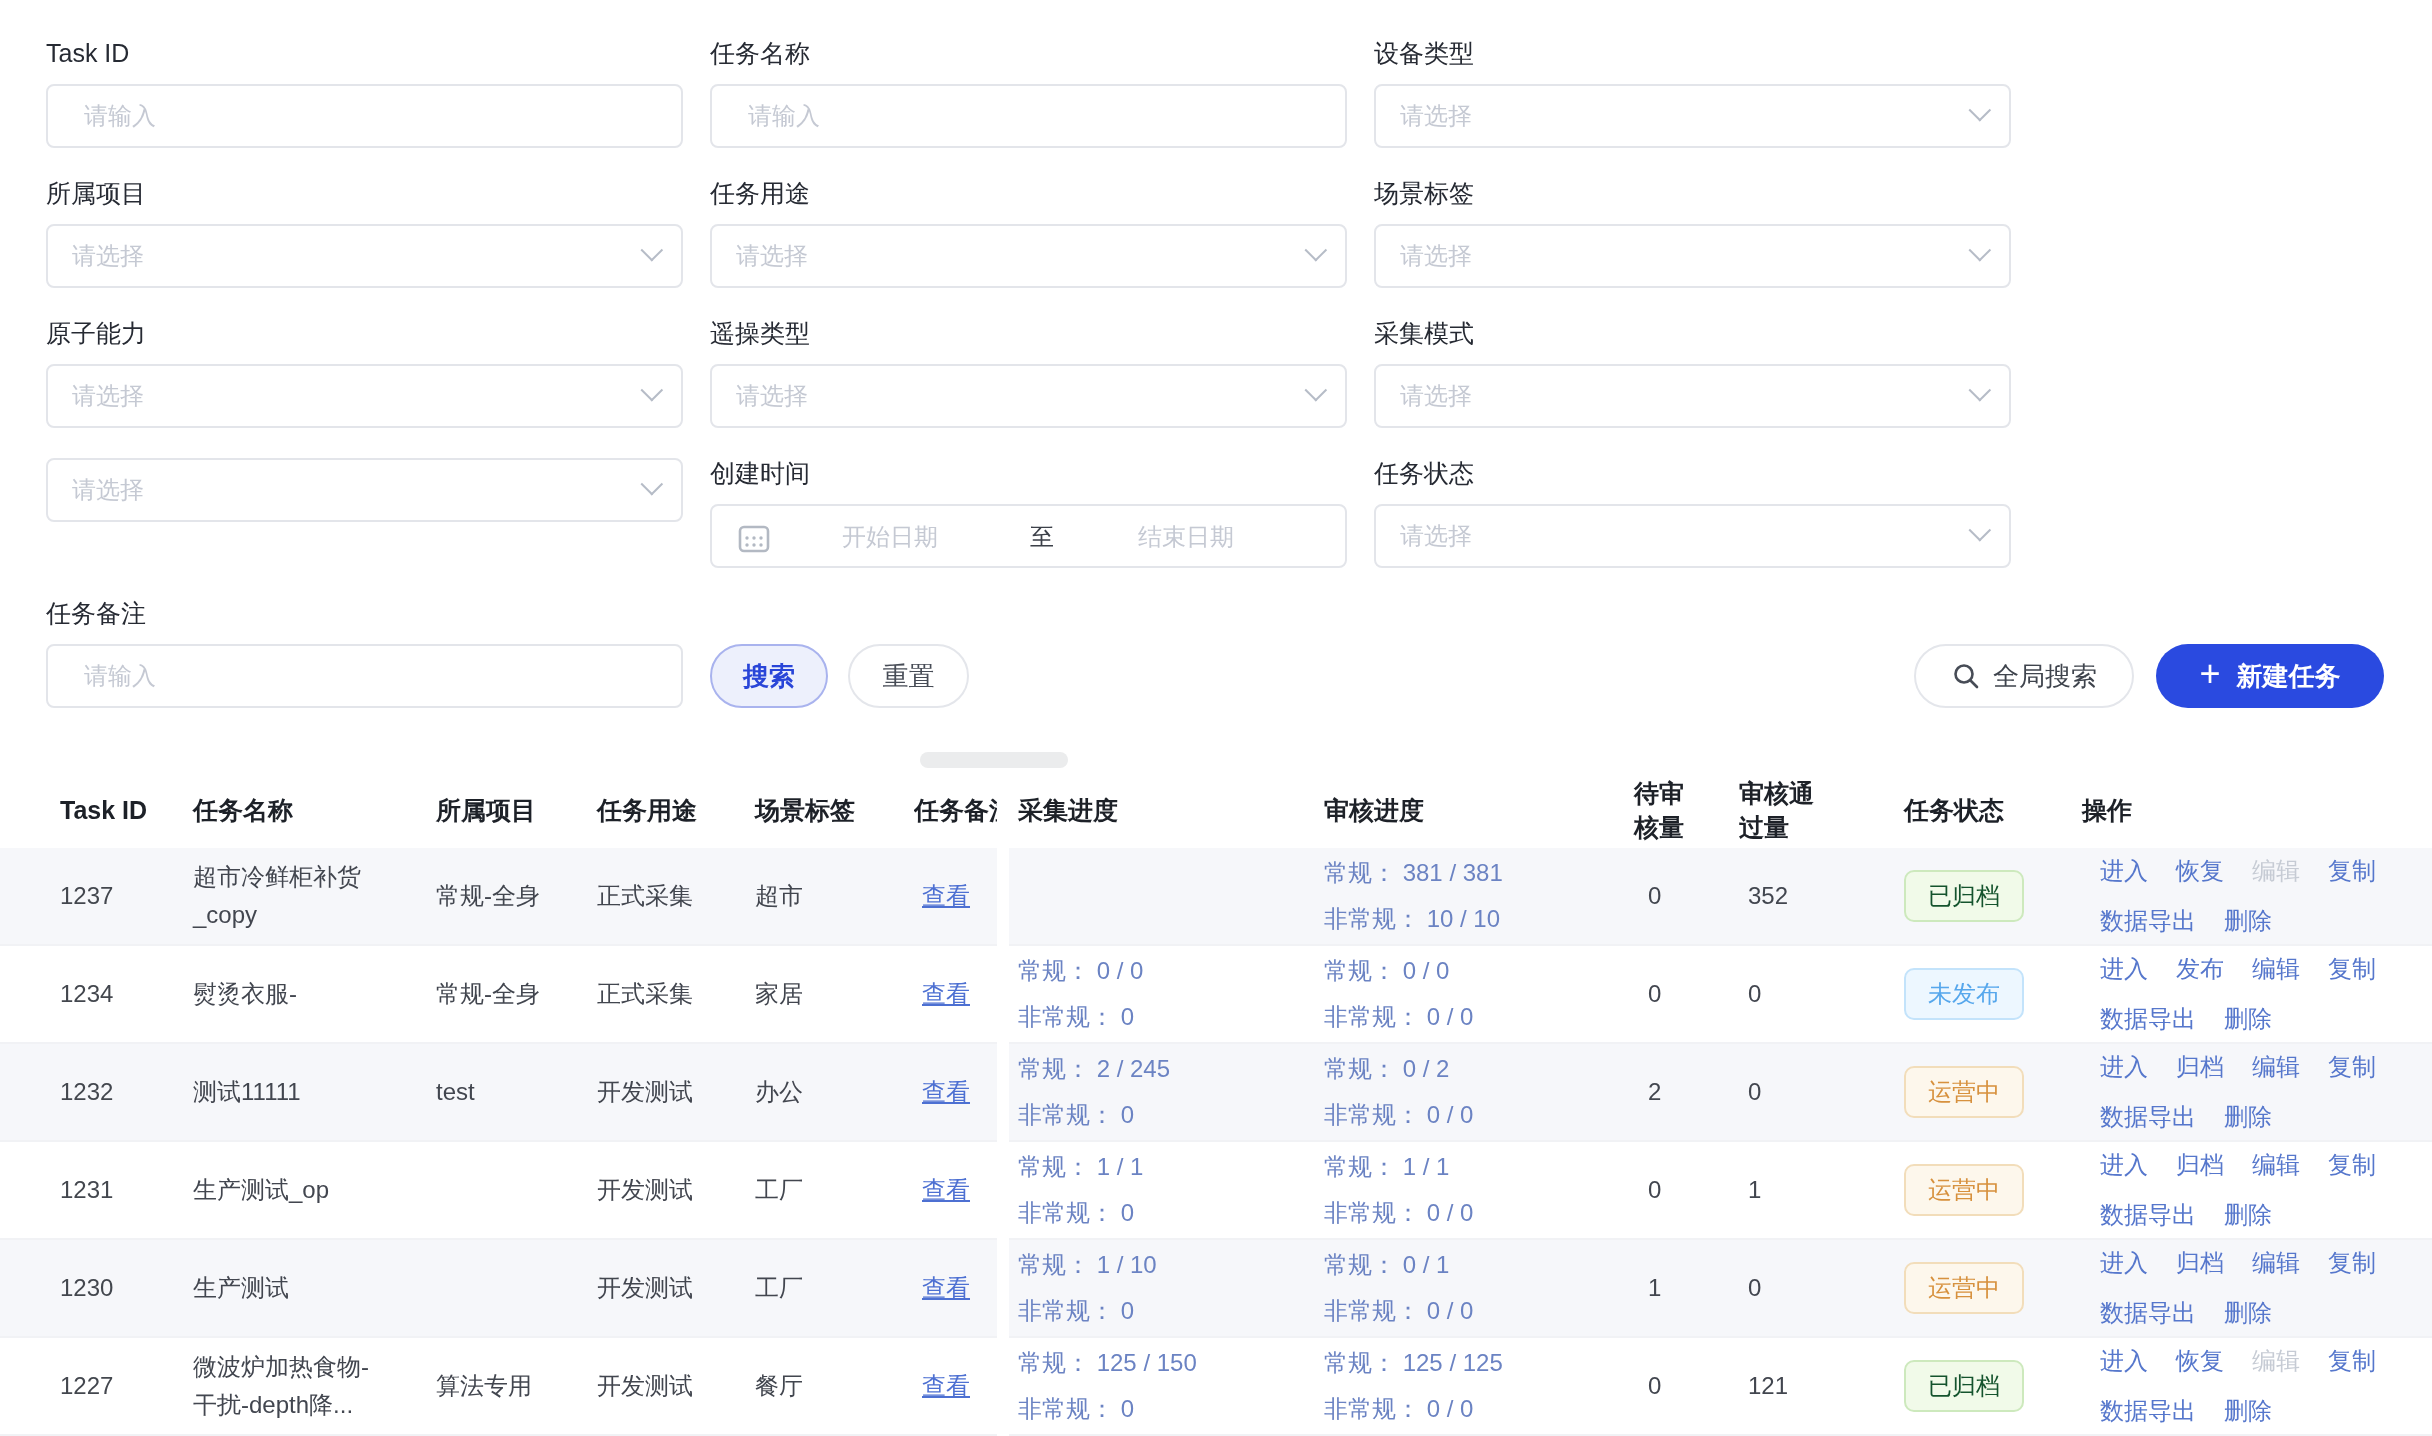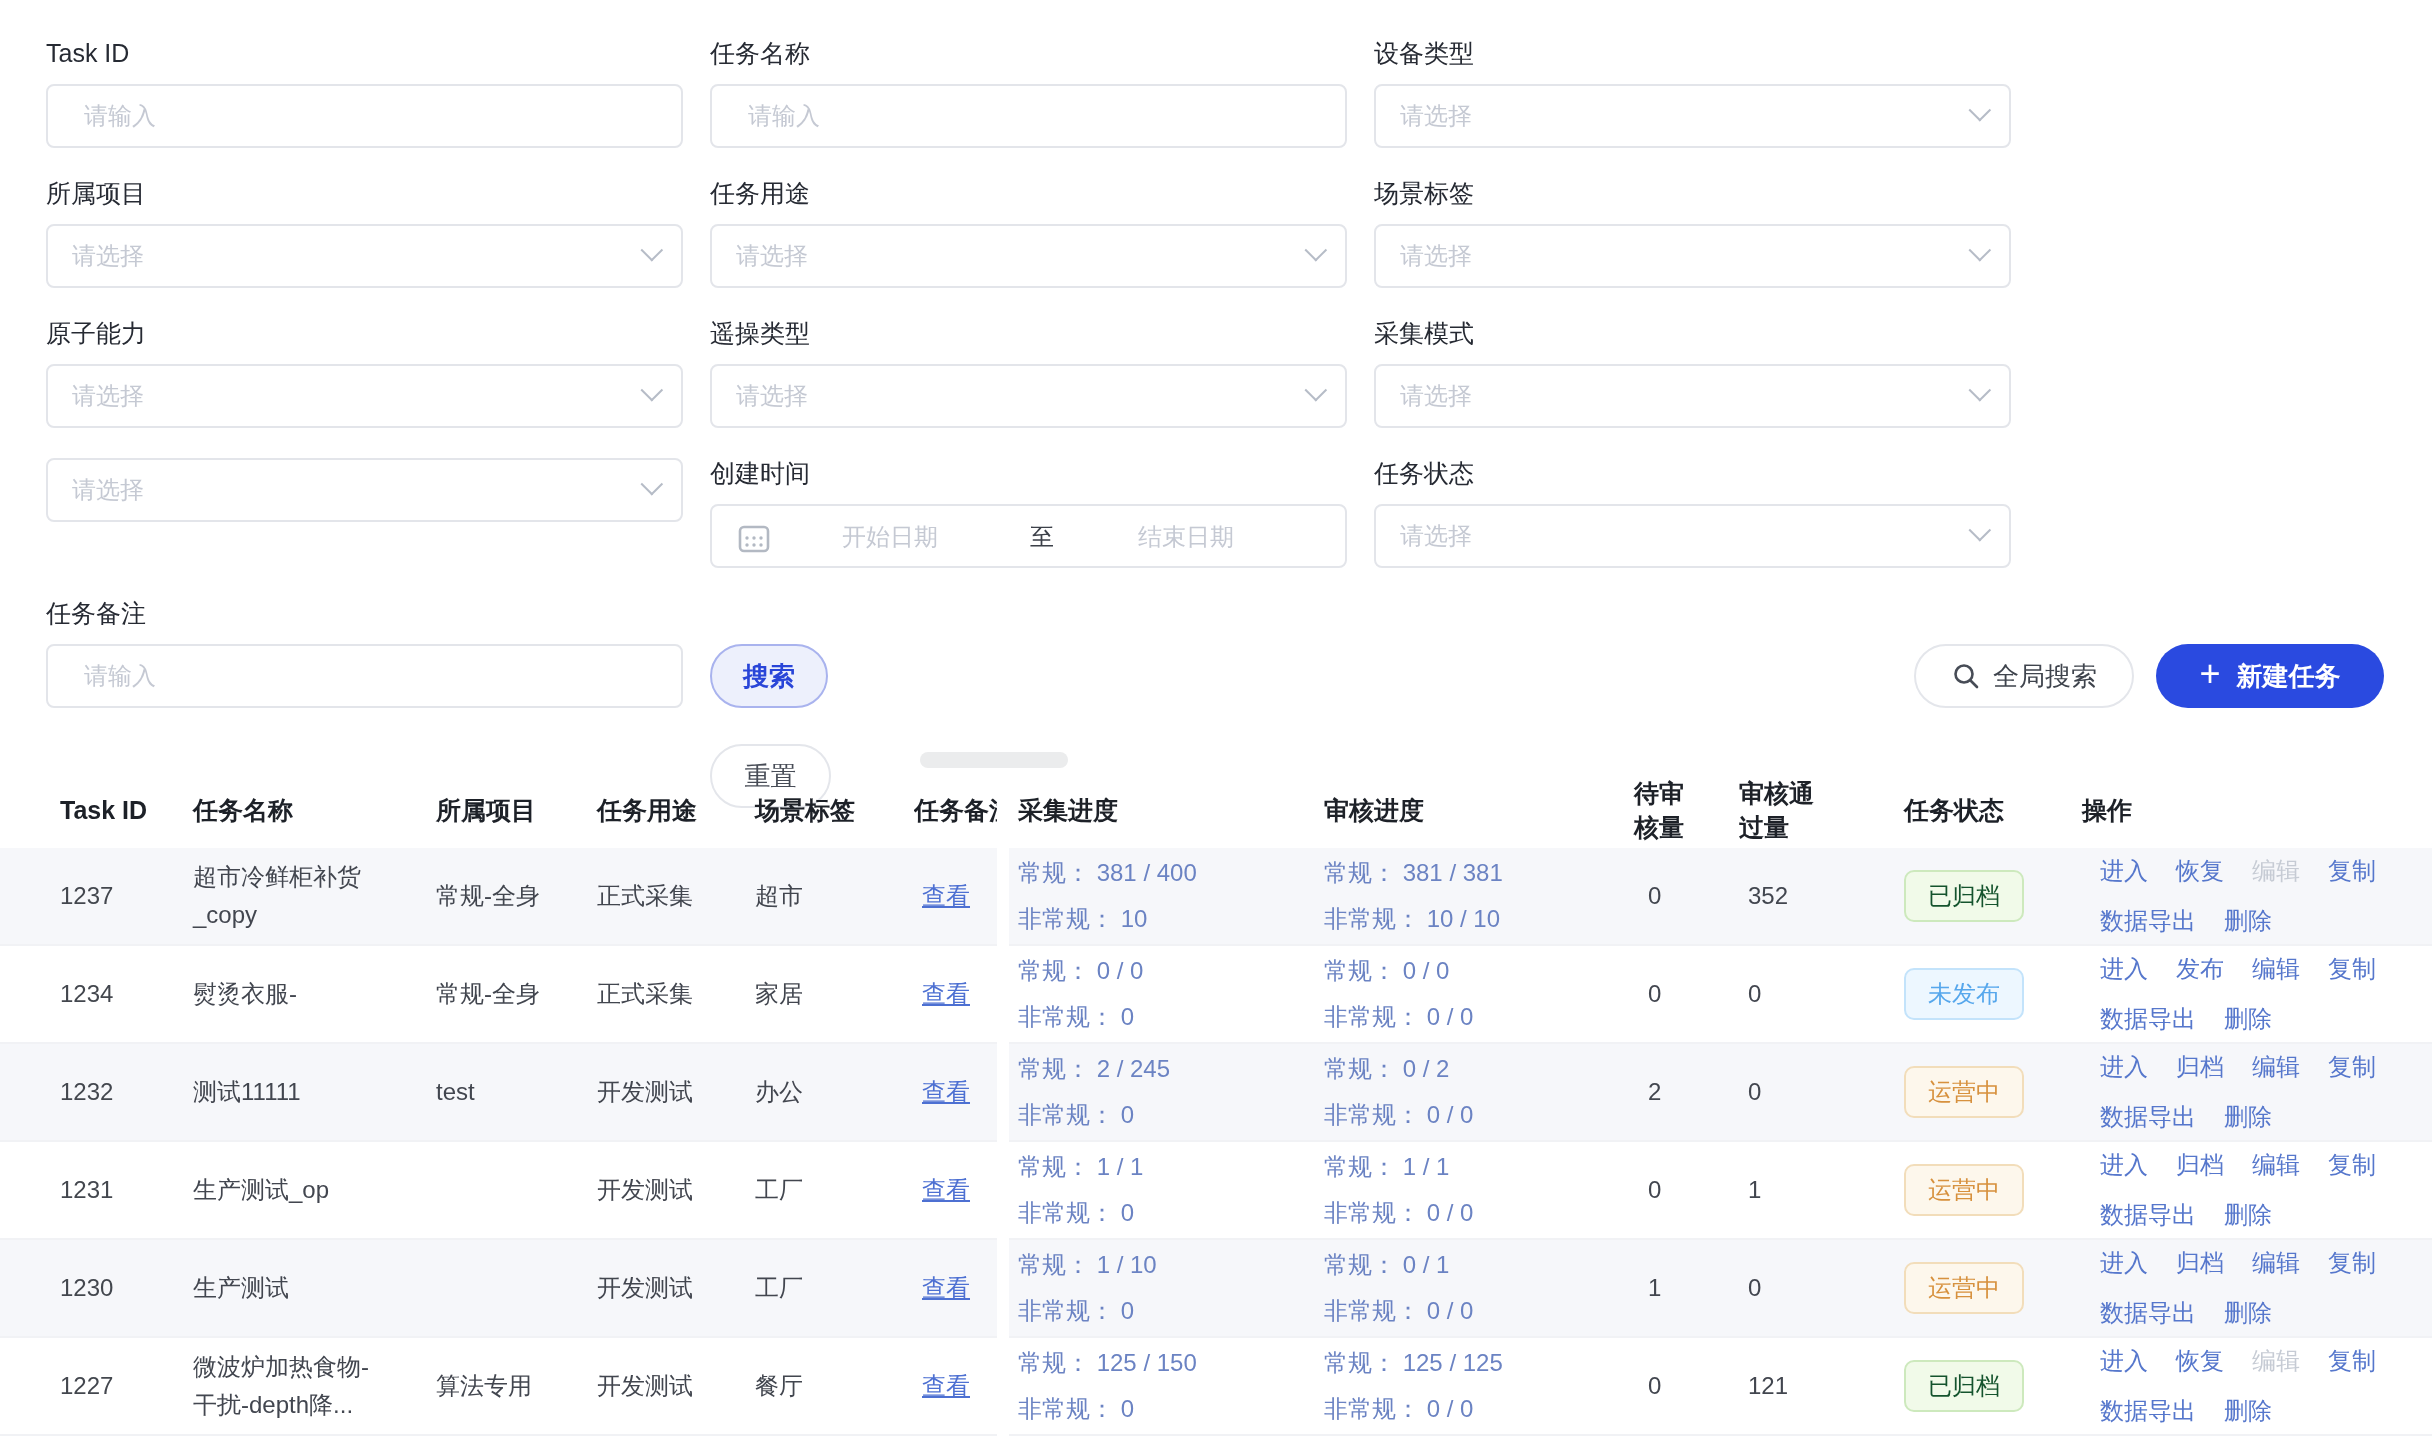--- a/index.html
+++ b/index.html
@@ -22,21 +22,21 @@
     transform:rotate(45deg) translateY(-4px); margin-top:-6px; }
   .f-date { cursor:pointer; }
   .f-date .cal-icon { position:absolute; left:24px; top:14px; }
   .f-date .ph-start { position:absolute; left:130px; top:15px; }
   .f-date .sep { position:absolute; left:318px; top:15px; color:#3c4049; }
   .f-date .ph-end { position:absolute; left:426px; top:15px; }
 
   
   .btn { height:64px; border-radius:32px; display:inline-flex; align-items:center; justify-content:center;
     font-size:26px; cursor:pointer; user-select:none; }
-  .btn-row { position:absolute; left:710px; top:644px; display:flex; gap:36px;flex-direction:column; }
+  .btn-row { position:absolute; left:710px; top:644px; display:flex; gap:20px; }
   .btn-search { width:118px; background:#edf0fc; border:2px solid #a9b3ee; color:#2945d8; font-weight:700; }
   .btn-reset { width:121px; background:#fff; border:2px solid #e4e6eb; color:#474c56; }
   .toolbar { position:absolute; top:644px; right:48px; display:flex; gap:22px; }
   .btn-global { width:220px; background:#fff; border:2px solid #e4e6eb; color:#3f444d; gap:12px; }
   .btn-new { width:228px; background:#2a4ae0; border:none; color:#fff; font-weight:700; gap:16px; }
   .plus { font-size:36px; font-weight:400; line-height:1; margin-top:-4px; }
 
   
   .table { position:absolute; left:0; top:748px; width:2432px; height:688px; }
   .scroll-thumb { position:absolute; left:920px; top:4px; width:148px; height:16px;
@@ -215,24 +215,20 @@
   </div>
 
   <div class="tbody">
       <div class="row">
         <div class="td td-id col-id">1237</div>
         <div class="td col-name">超市冷鲜柜补货_copy</div>
         <div class="td col-project">常规-全身</div>
         <div class="td col-purpose">正式采集</div>
         <div class="td col-scene">超市</div>
         <div class="td col-remark"><span class="view-link">查看</span></div>
-        <div class="td col-collect progress">
-          <div>常规： 381 / 400</div>
-          <div>非常规： 10</div>
-        </div>
         <div class="td col-review progress">
           <div>常规： 381 / 381</div>
           <div>非常规： 10 / 10</div>
         </div>
         <div class="td col-pending">0</div>
         <div class="td col-approved">352</div>
         <div class="td col-status"><span class="badge badge-green">已归档</span></div>
         <div class="td col-actions actions">
           <span class="a-link">进入</span>
           <span class="a-link">恢复</span>

